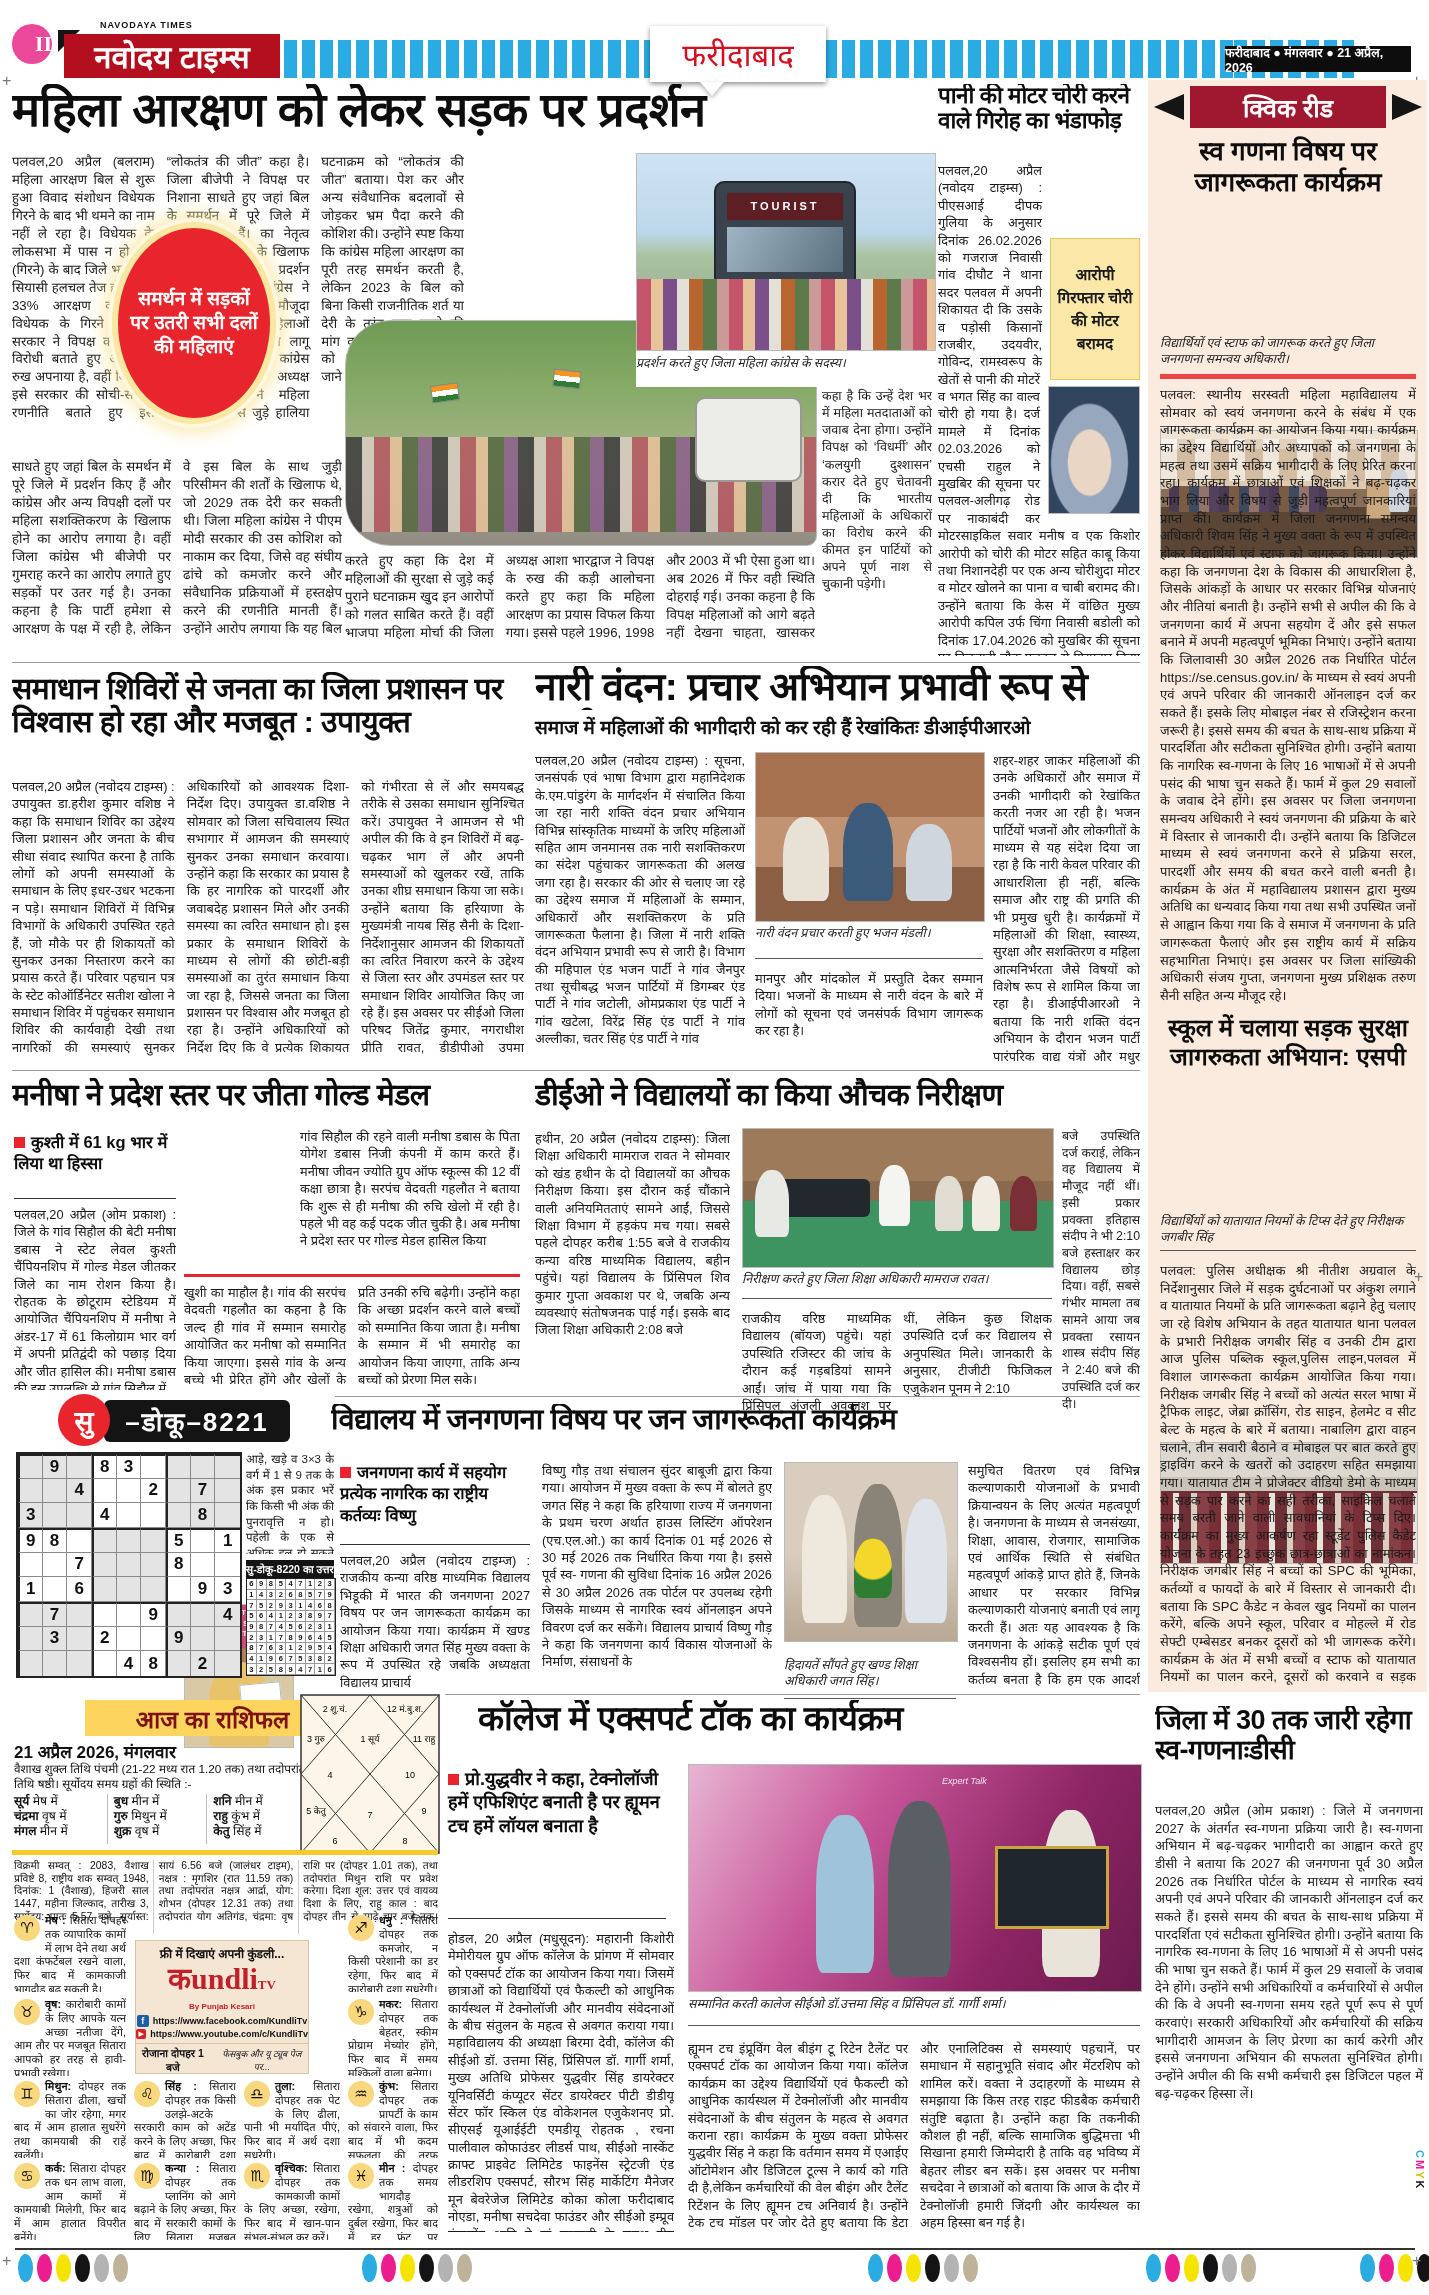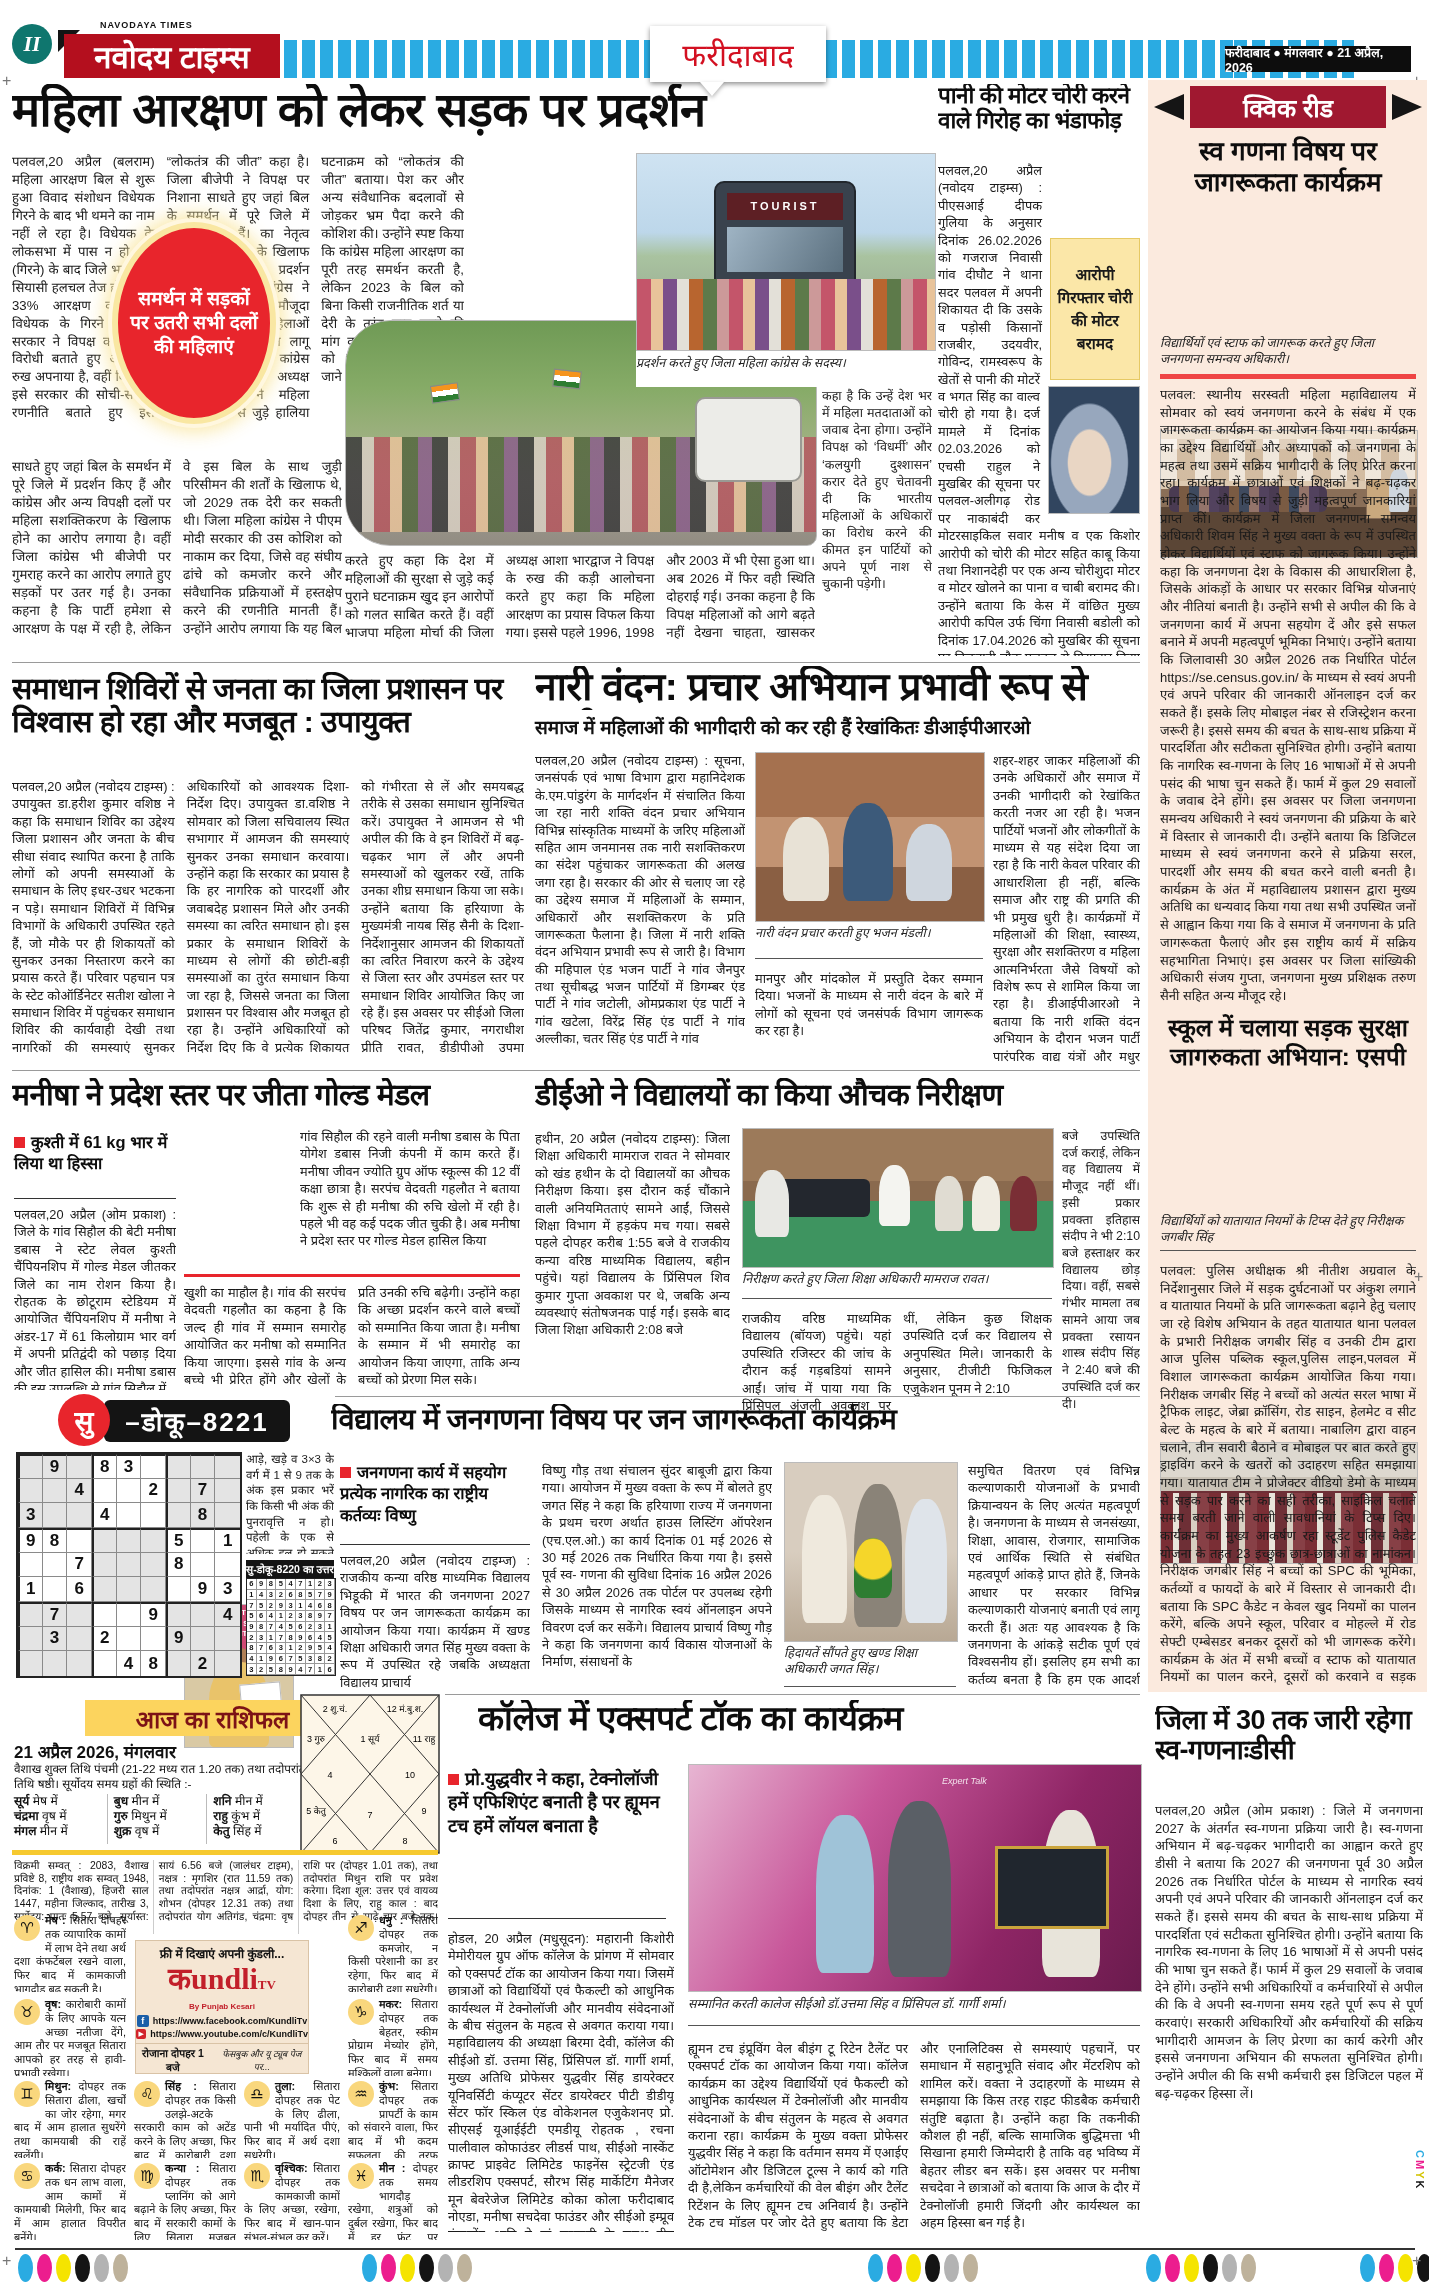--- a/index.html
+++ b/index.html
@@ -10,22 +10,22 @@
   .body-txt{font-size:13px;line-height:1.36;text-align:justify;overflow:hidden;color:#1a1a1a;}
   .cols2{column-count:2;column-gap:12px;}
   .cols3{column-count:3;column-gap:12px;}
   .caption{font-family:"Liberation Serif","DejaVu Serif",serif;font-style:italic;font-size:12.5px;line-height:1.25;color:#222;overflow:hidden;}
   .rule{background:#9a9a9a;height:1px;}
   .subhead-block{font-weight:700;font-size:16.5px;line-height:1.3;color:#0d0d0d;}
   .red-sq{display:inline-block;width:11px;height:11px;background:#e8252c;margin-right:6px;}
   .ph{position:relative;overflow:hidden;border:1px solid #bbb;}
   
   .stripes{background:repeating-linear-gradient(90deg,#2aabe2 0 13px,#ffffff 13px 18px);}
-  .page-circle{background:#0f766e;border-radius:50%;color:#fff;text-align:center;
-               font-family:"Liberation Serif","DejaVu Serif",serif;font-weight:700;font-style:italic;}
+  .page-circle{background:#ec4899;border-radius:50%;color:#fff;text-align:right;
+               font-family:"Liberation Serif","DejaVu Serif",serif;font-weight:700;}
   .logo-red{background:#b40f1e;color:#fff;display:flex;align-items:center;justify-content:center;font-weight:800;}
   .bubble{background:#fff;box-shadow:0 2px 5px rgba(0,0,0,.45);display:flex;align-items:center;justify-content:center;}
   .bubble-tail{width:0;height:0;border-left:12px solid transparent;border-right:12px solid transparent;border-top:14px solid #fff;filter:drop-shadow(0 2px 2px rgba(0,0,0,.3));}
   .dateline{background:#0d0d0d;color:#fff;display:flex;align-items:center;justify-content:center;font-size:12.5px;font-weight:700;margin-left:40px;}
   
   .oval{background:#e8252c;border:6px solid #f9e7a2;box-shadow:0 0 0 4px #fff7df, 0 0 18px 8px rgba(249,231,162,.9);
         border-radius:50%;color:#fff;font-weight:800;font-size:19px;line-height:1.25;
         display:flex;align-items:center;justify-content:center;text-align:center;padding:10px;}
   .yellow-box{background:#fbe7a8;border:1px solid #e6c964;font-weight:800;font-size:15.5px;line-height:1.5;
               text-align:center;display:flex;align-items:center;justify-content:center;padding:4px;}
@@ -399,21 +399,21 @@
 </div>
 <div class="abs body-txt" style="left:340px;top:1552px;width:190px;height:136px;font-size:12.8px;">पलवल,20 अप्रैल (नवोदय टाइम्ज) : राजकीय कन्या वरिष्ठ माध्यमिक विद्यालय भिडूकी में भारत की जनगणना 2027 विषय पर जन जागरूकता कार्यक्रम का आयोजन किया गया। कार्यक्रम में खण्ड शिक्षा अधिकारी जगत सिंह मुख्य वक्ता के रूप में उपस्थित रहे जबकि अध्यक्षता विद्यालय प्राचार्य</div>
 <div class="abs body-txt" style="left:542px;top:1462px;width:230px;height:226px;font-size:12.8px;">विष्णु गौड़ तथा संचालन सुंदर बाबूजी द्वारा किया गया। आयोजन में मुख्य वक्ता के रूप में बोलते हुए जगत सिंह ने कहा कि हरियाणा राज्य में जनगणना के प्रथम चरण अर्थात हाउस लिस्टिंग ऑपरेशन (एच.एल.ओ.) का कार्य दिनांक 01 मई 2026 से 30 मई 2026 तक निर्धारित किया गया है। इससे पूर्व स्व- गणना की सुविधा दिनांक 16 अप्रैल 2026 से 30 अप्रैल 2026 तक पोर्टल पर उपलब्ध रहेगी जिसके माध्यम से नागरिक स्वयं ऑनलाइन अपने विवरण दर्ज कर सकेंगे। विद्यालय प्राचार्य विष्णु गौड़ ने कहा कि जनगणना कार्य विकास योजनाओं के निर्माण, संसाधनों के</div>
 <div class="abs" style="left:784px;top:1462px;width:172px;height:226px;">
   <div class="ph ph-bouquet" style="width:172px;height:178px;">
     <div class="fig" style="left:10%;top:18%;width:26%;height:72%;background:#efe9dd;"></div>
     <div class="fig" style="left:40%;top:12%;width:28%;height:80%;background:#8a8378;"></div>
     <div class="fig" style="left:70%;top:20%;width:24%;height:70%;background:#dfe4ea;"></div>
     <div class="bq"></div>
   </div>
-  <div class="caption" style="padding-top:4px;height:40px;border-bottom:1px solid #555;">हिदायतें सौंपते हुए खण्ड शिक्षा अधिकारी जगत सिंह।</div>
+  <div class="caption" style="padding-top:16px;height:40px;border-bottom:1px solid #555;">हिदायतें सौंपते हुए खण्ड शिक्षा अधिकारी जगत सिंह।</div>
 </div>
 <div class="abs body-txt" style="left:968px;top:1462px;width:172px;height:226px;font-size:12.8px;">समुचित वितरण एवं विभिन्न कल्याणकारी योजनाओं के प्रभावी क्रियान्वयन के लिए अत्यंत महत्वपूर्ण है। जनगणना के माध्यम से जनसंख्या, शिक्षा, आवास, रोजगार, सामाजिक एवं आर्थिक स्थिति से संबंधित महत्वपूर्ण आंकड़े प्राप्त होते हैं, जिनके आधार पर सरकार विभिन्न कल्याणकारी योजनाएं बनाती एवं लागू करती हैं। अतः यह आवश्यक है कि जनगणना के आंकड़े सटीक पूर्ण एवं विश्वसनीय हों। इसलिए हम सभी का कर्तव्य बनता है कि हम एक आदर्श नागरिक की भूमिका का निर्वहन करते हुए जनगणना के लिए सही एवं सटीक विवरण उपलब्ध कराएं।</div>
 
 <div class="abs r-banner" style="left:85px;top:1700px;width:255px;height:36px;font-size:24px;">आज का राशिफल</div>
 <div class="abs" style="left:14px;top:1740px;font-size:17px;font-weight:800;">21 अप्रैल 2026, मंगलवार</div>
 <div class="abs" style="left:14px;top:1762px;width:292px;font-size:11.8px;line-height:1.3;">वैशाख शुक्ल तिथि पंचमी (21-22 मध्य रात 1.20 तक) तथा तदोपरांत तिथि षष्ठी। सूर्योदय समय ग्रहों की स्थिति :-</div>
 <div class="abs planet-grid" id="planets" style="left:14px;top:1794px;width:292px;height:50px;">
     <div class="pcol">
       <div><b>सूर्य </b>मेष में</div>
       <div><b>चंद्रमा </b>वृष में</div>

